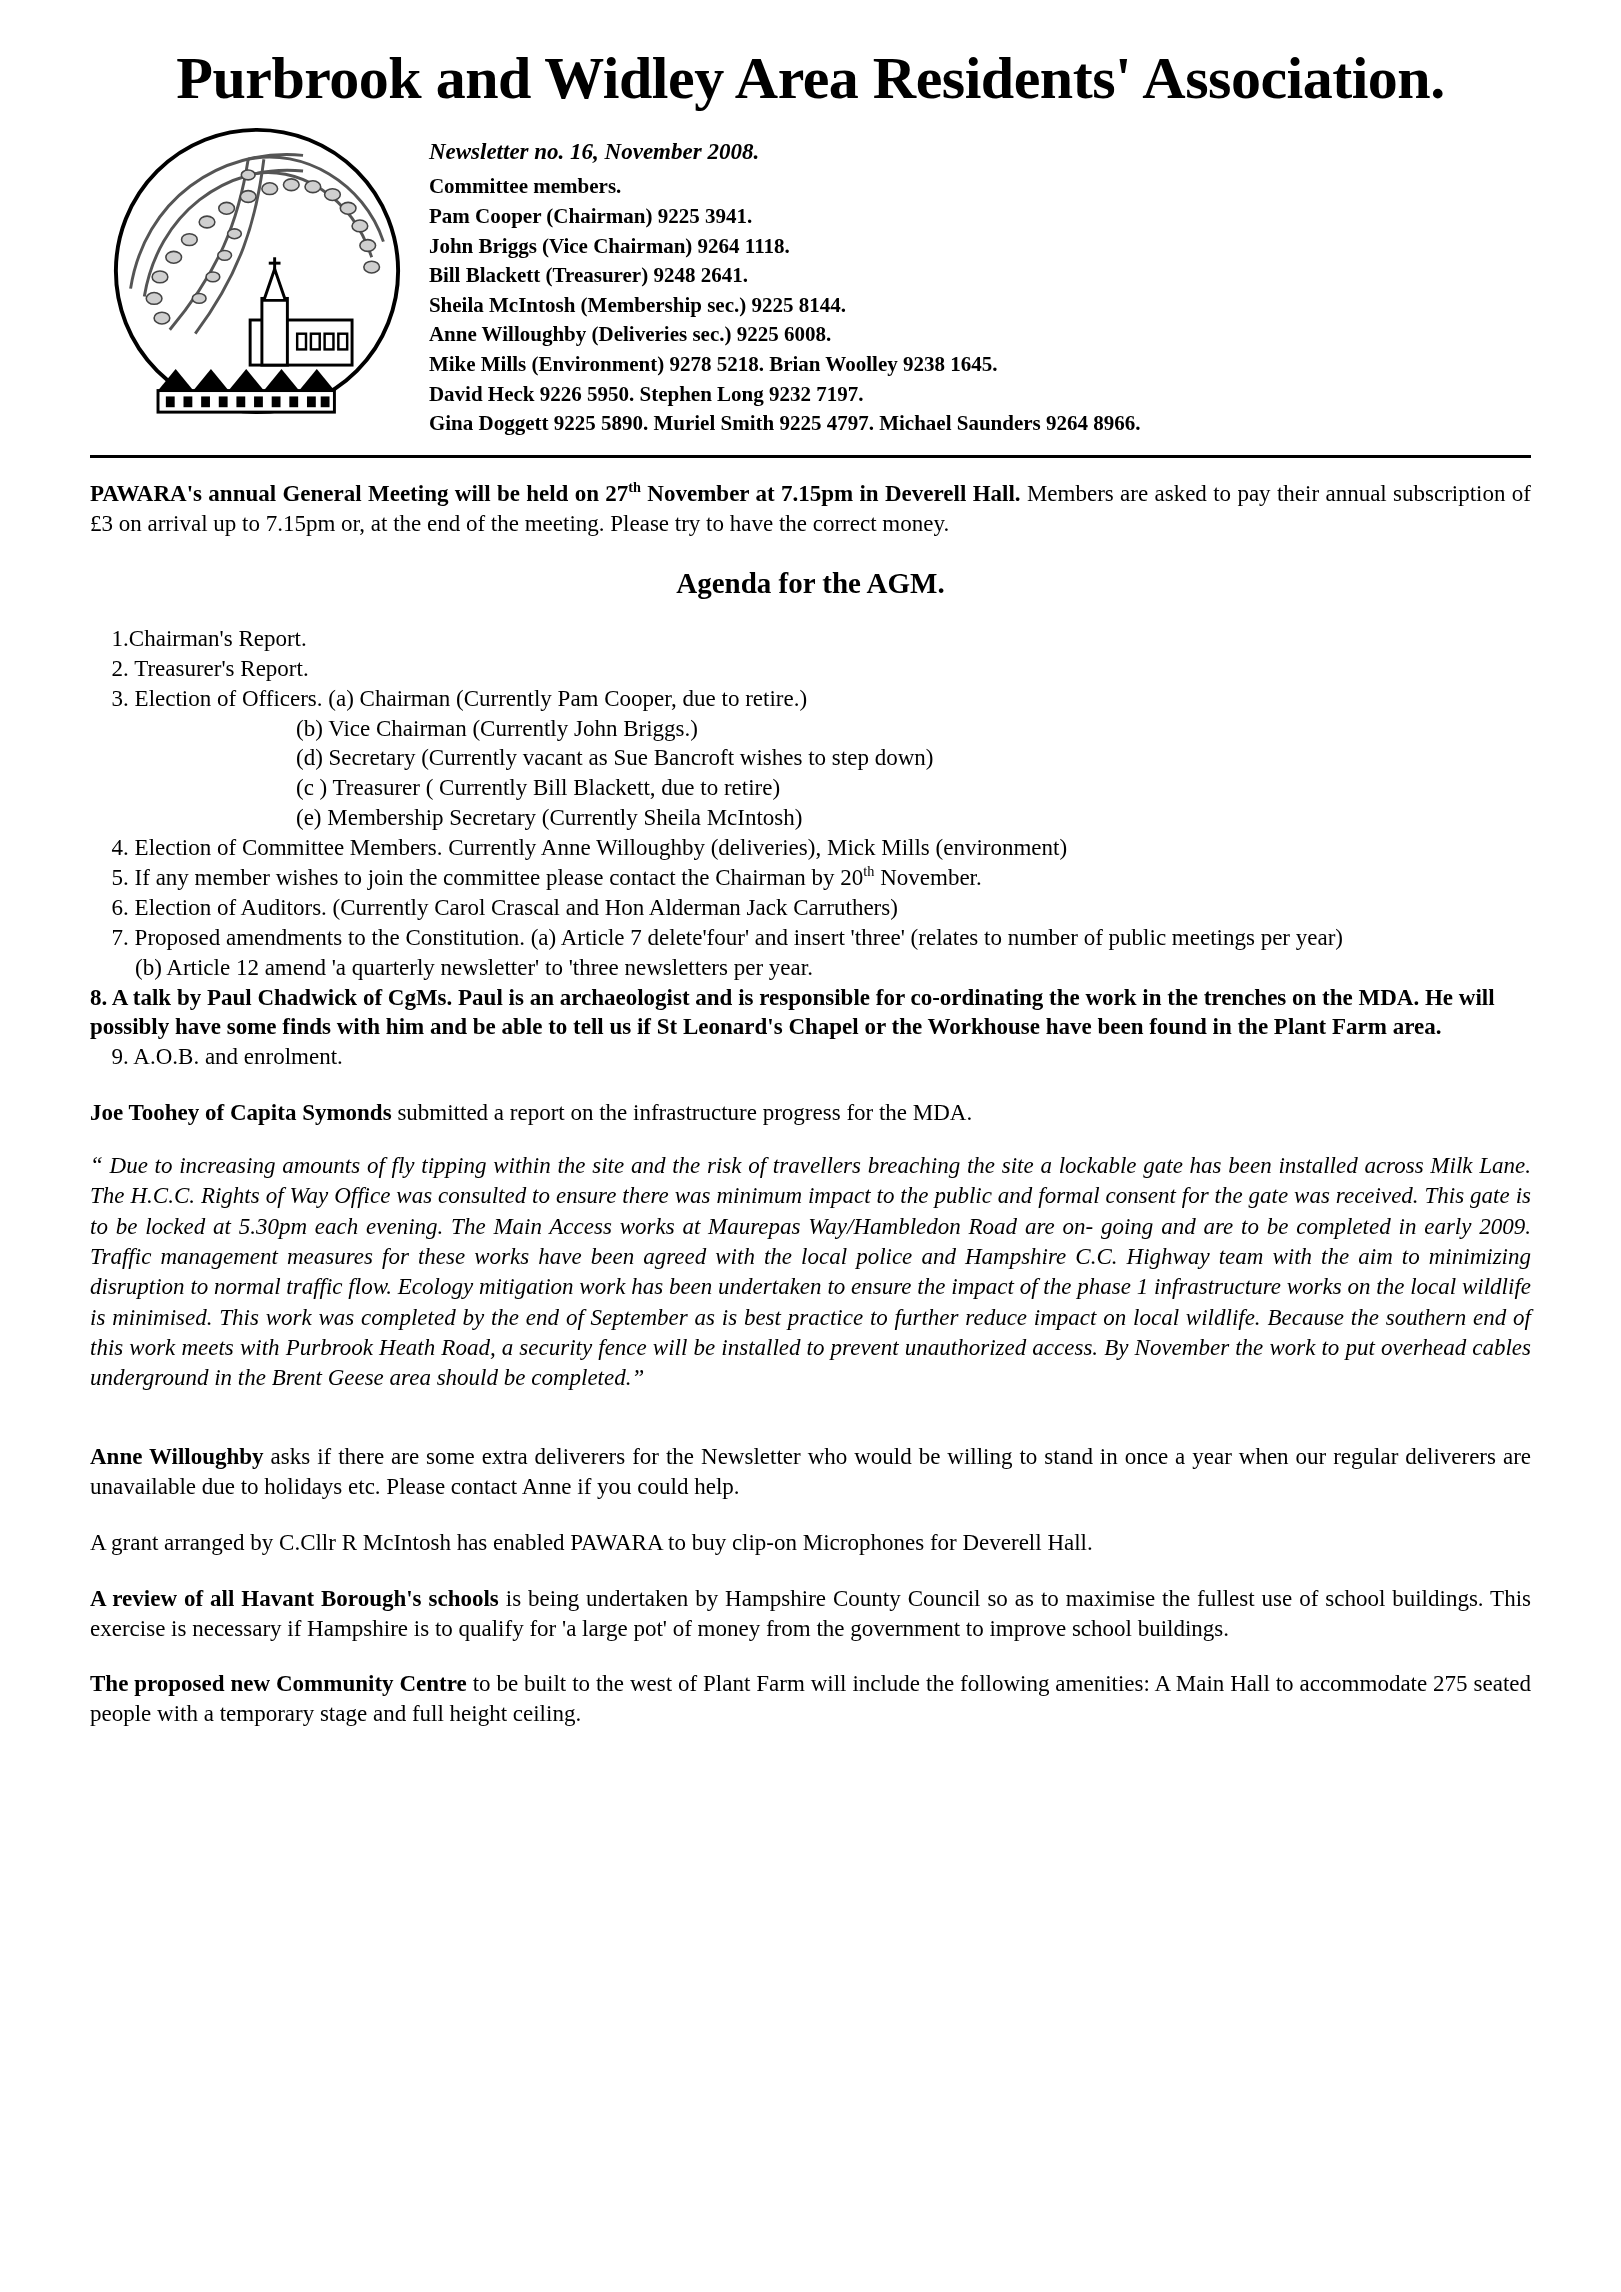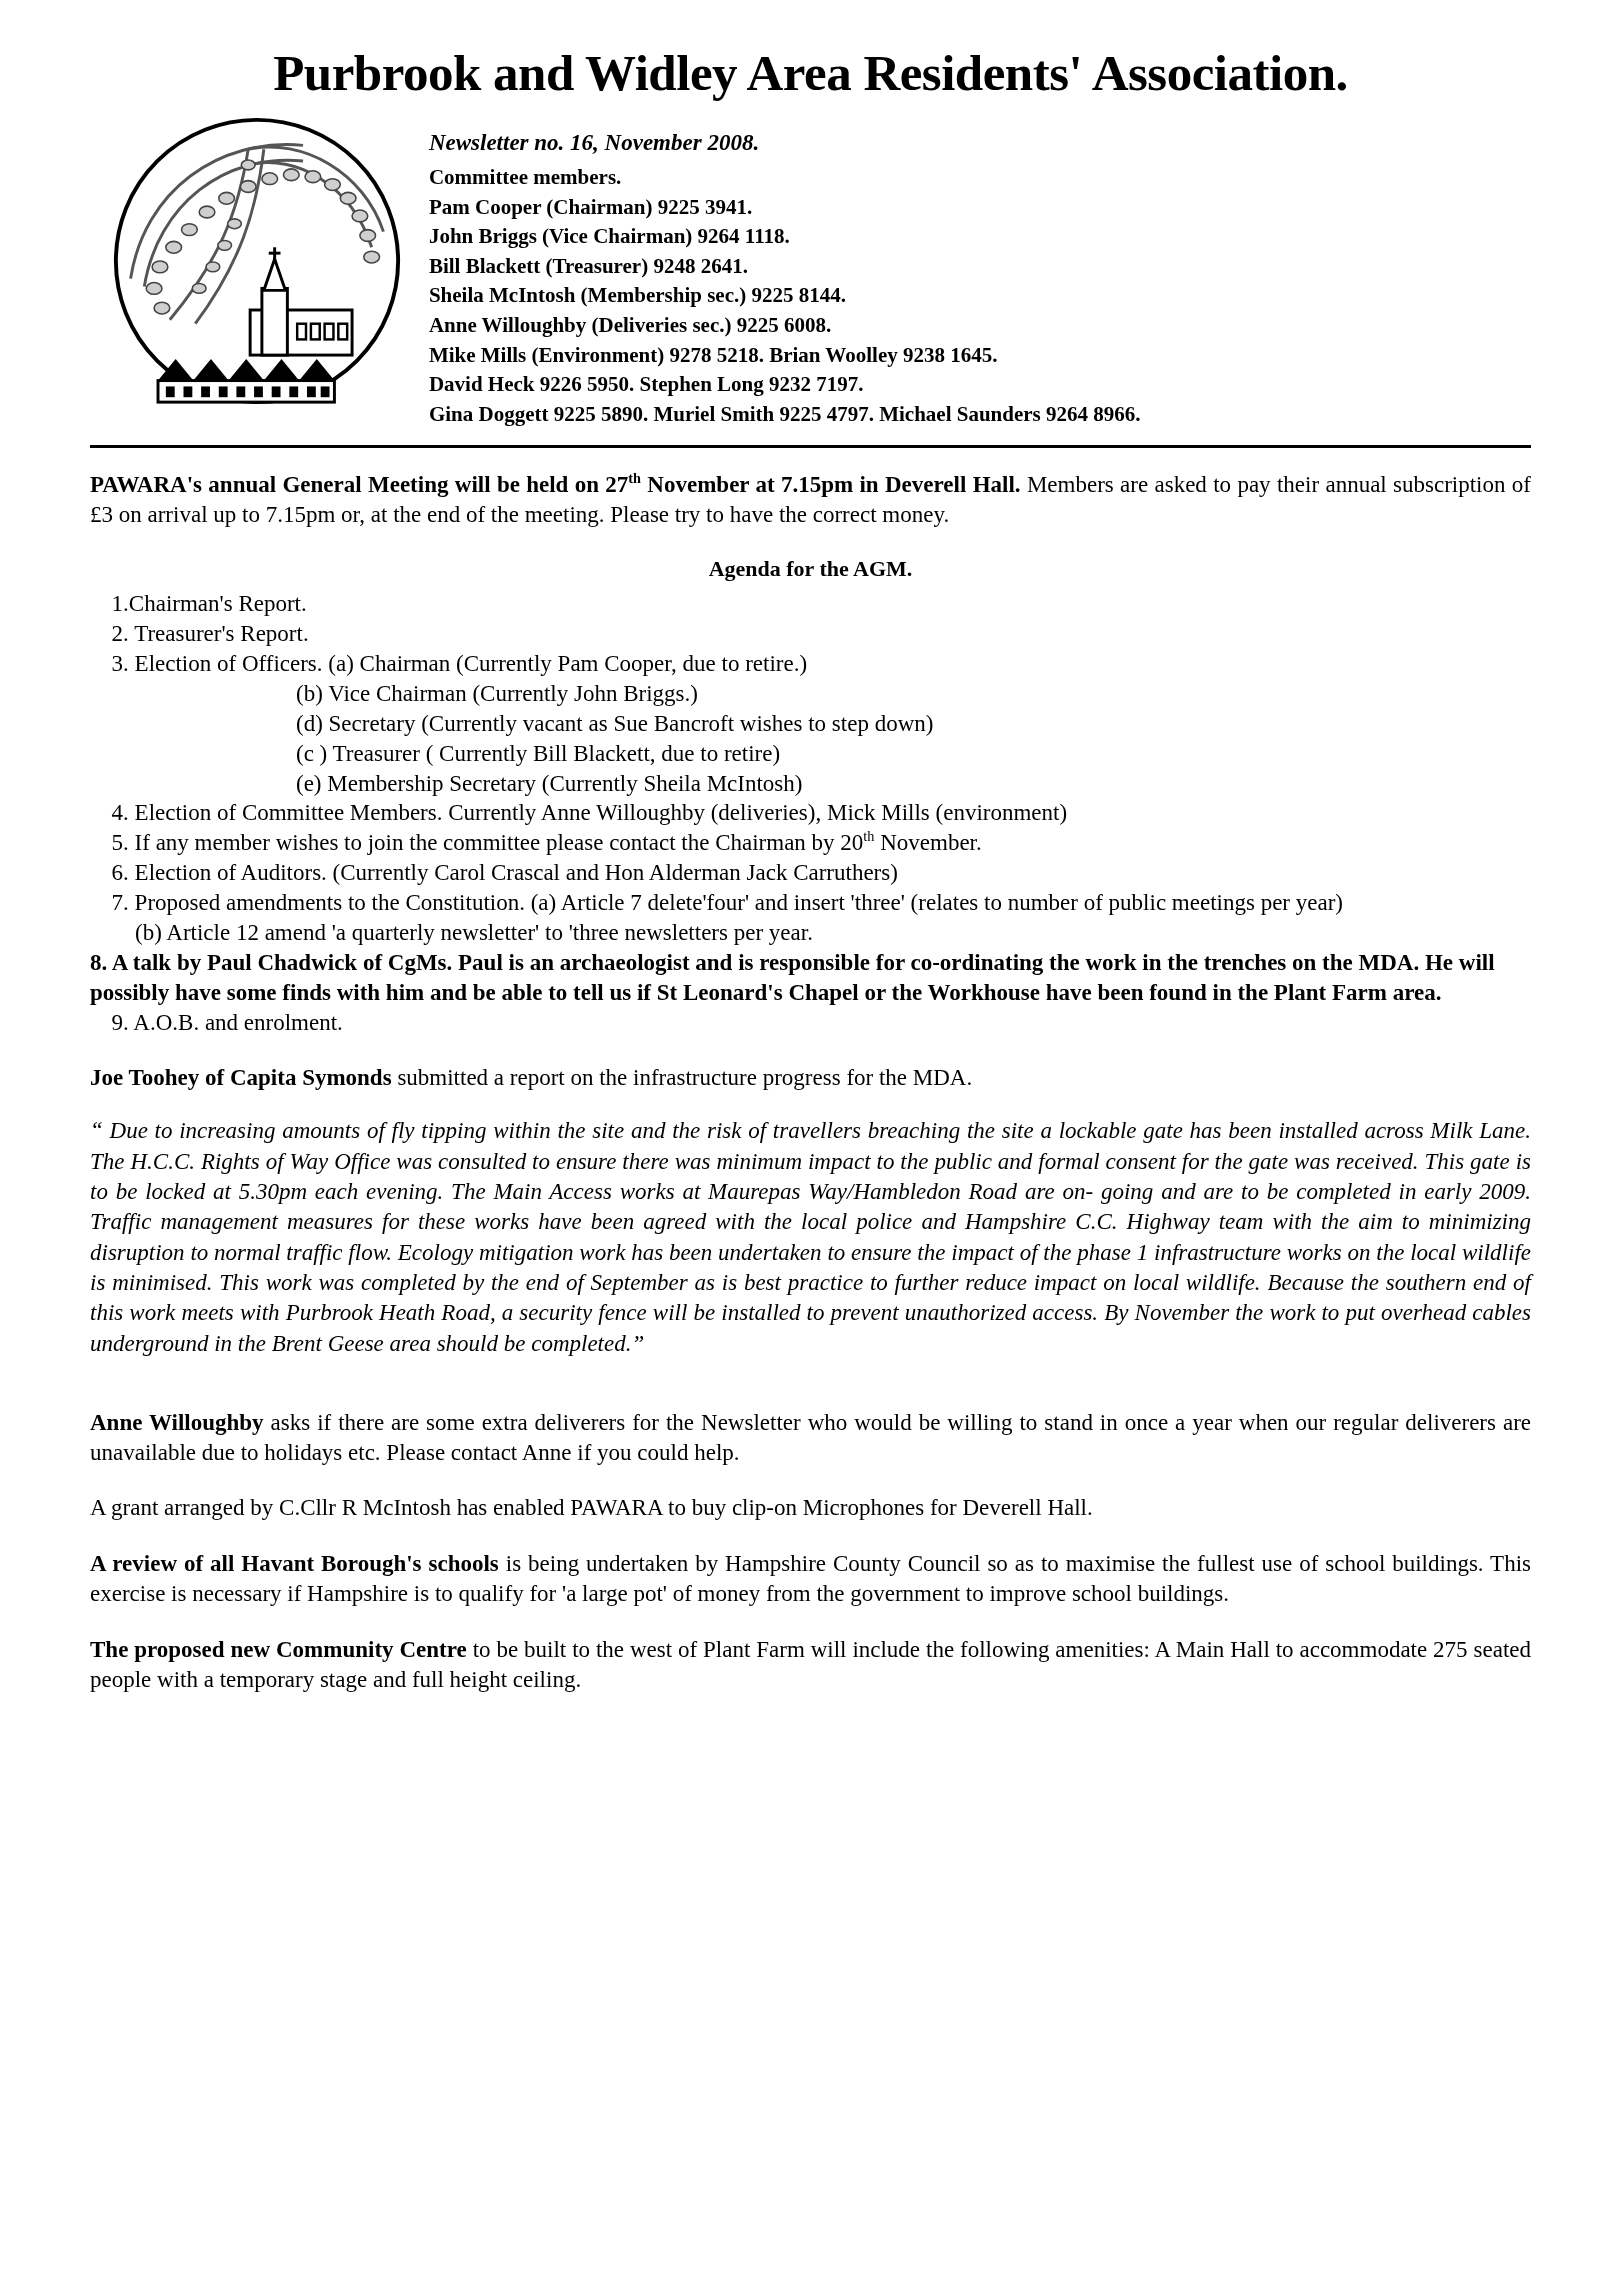--- a/index.html
+++ b/index.html
@@ -14,21 +14,21 @@
     color: #000000;
   }
   .page {
     width: 1621px;
     min-height: 2293px;
     box-sizing: border-box;
     padding: 41px 90px 39px 90px;
     position: relative;
   }
   .main-title {
-    font-size: 51px;
+    font-size: 60px;
     font-weight: bold;
     text-align: center;
     letter-spacing: -0.5px;
     margin: 5.9px 0 2px 0;
     line-height: 1.05;
   }
   .masthead {
     display: flex;
     flex-direction: row;
     align-items: flex-start;
@@ -80,22 +80,22 @@
     margin: 0 0 0 0;
     text-align: justify;
   }
   .gap {
     height: 25.5px;
   }
   b, .b { font-weight: bold; }
   .agenda-heading {
     font-weight: bold;
     text-align: center;
-    font-size: 22px;
-    margin-bottom: 5px;
+    font-size: 29px;
+    margin-bottom: 21px;
   }
   .agenda-list {
     margin: 0;
     padding: 0;
     list-style: none;
   }
   .agenda-list li {
     text-align: left;
     line-height: 1.3;
   }

